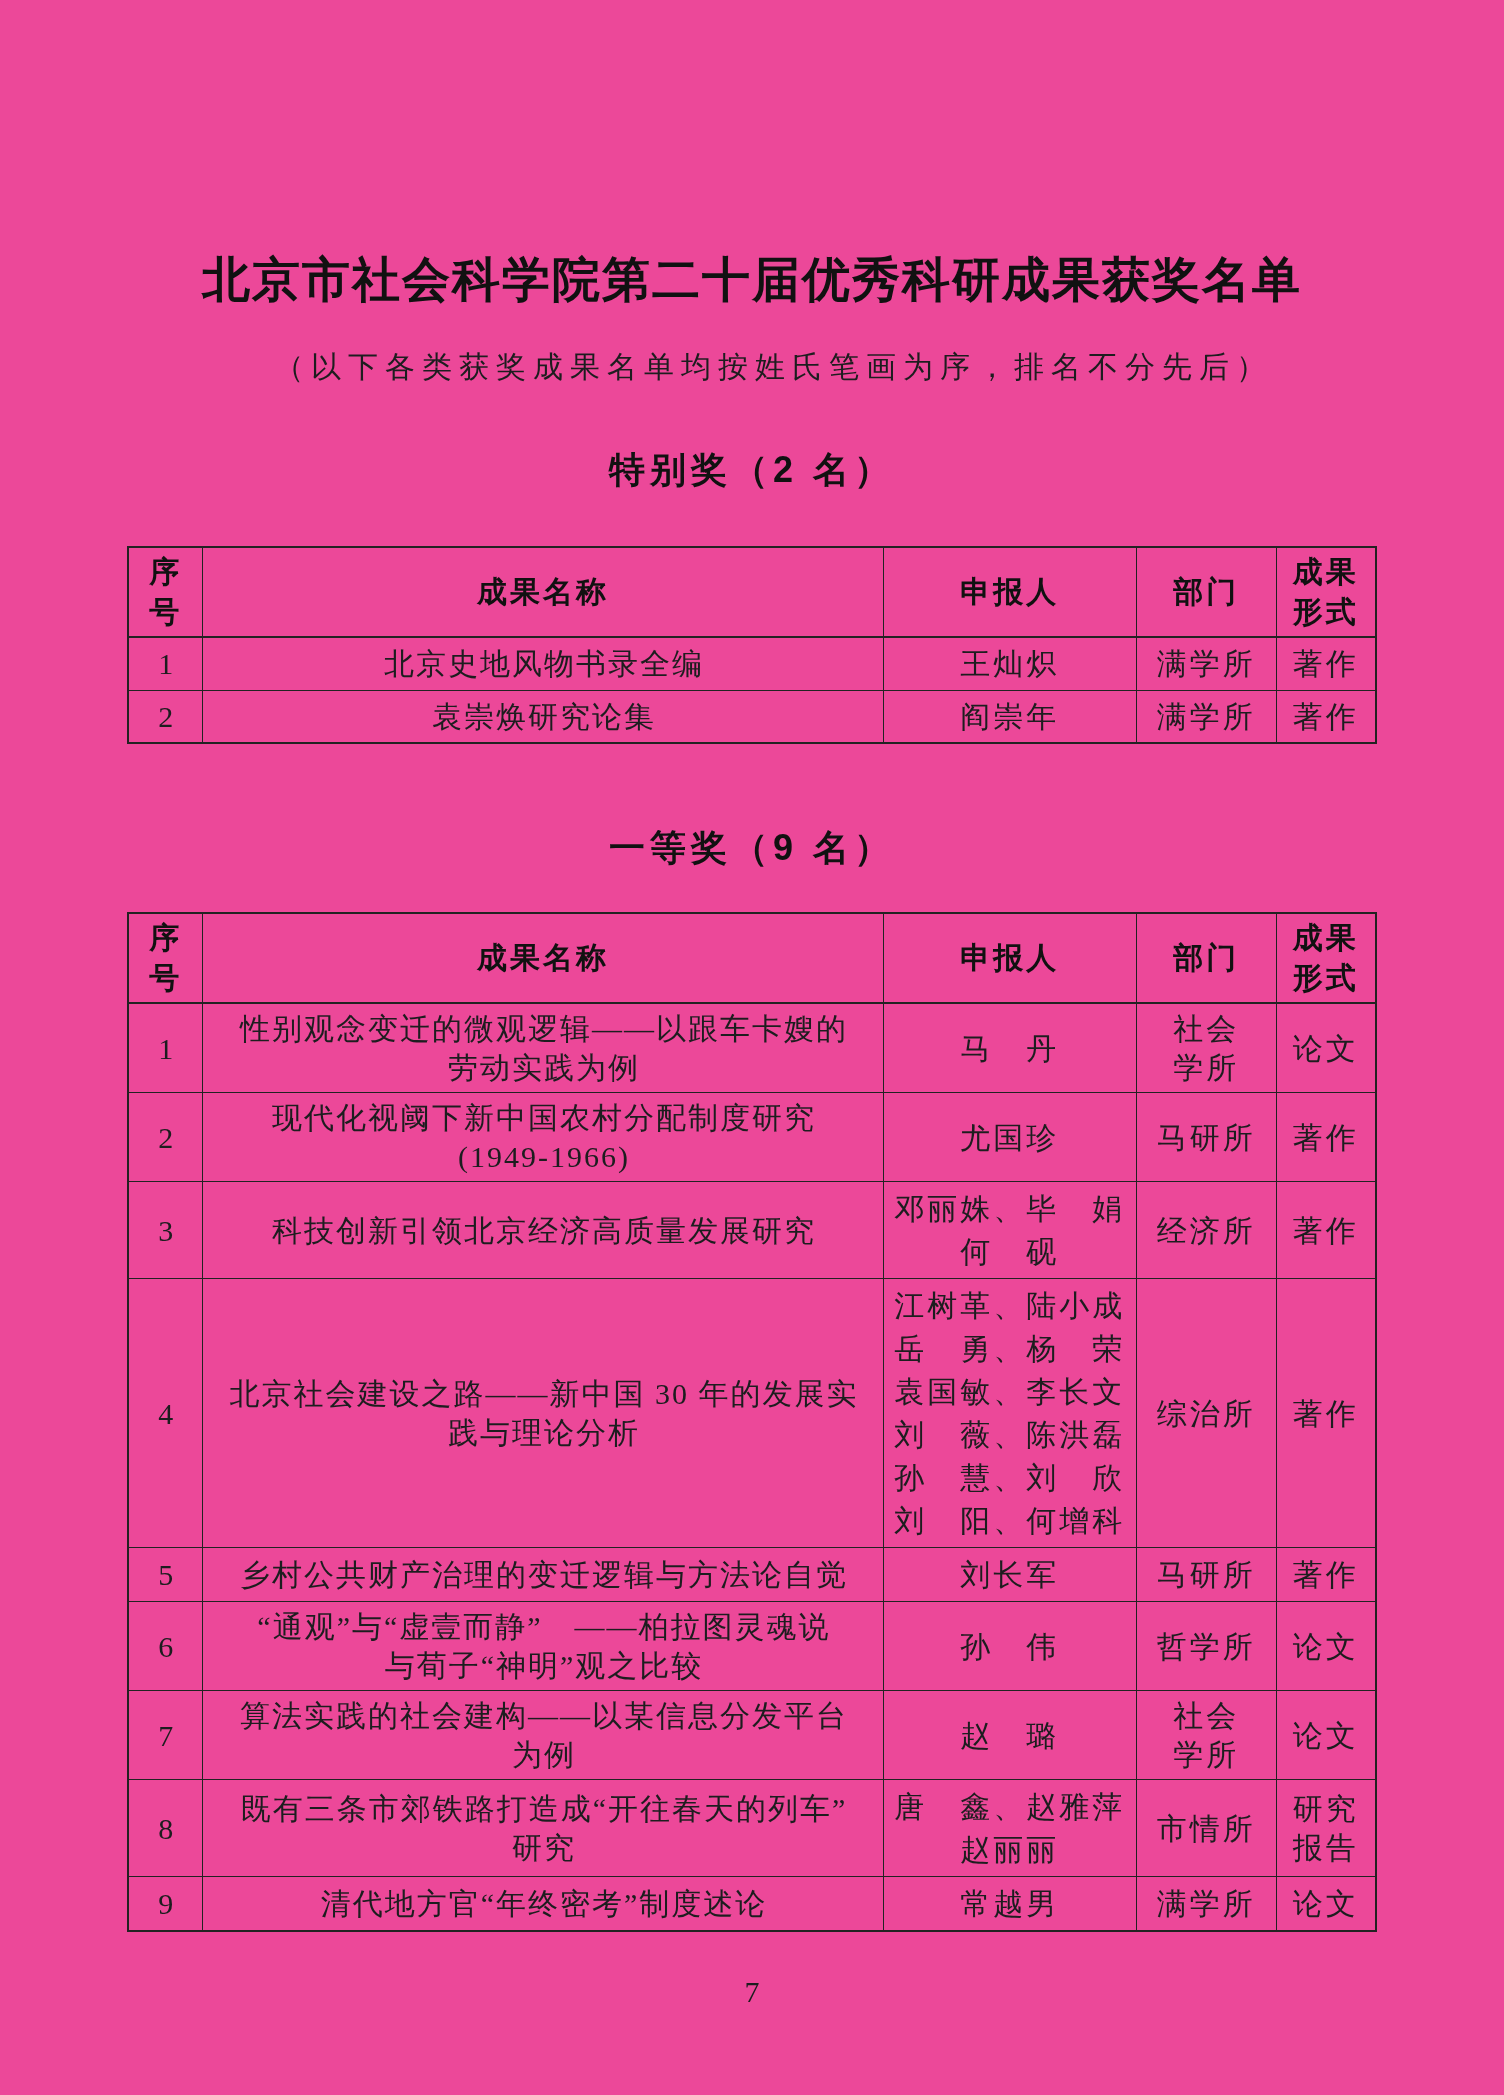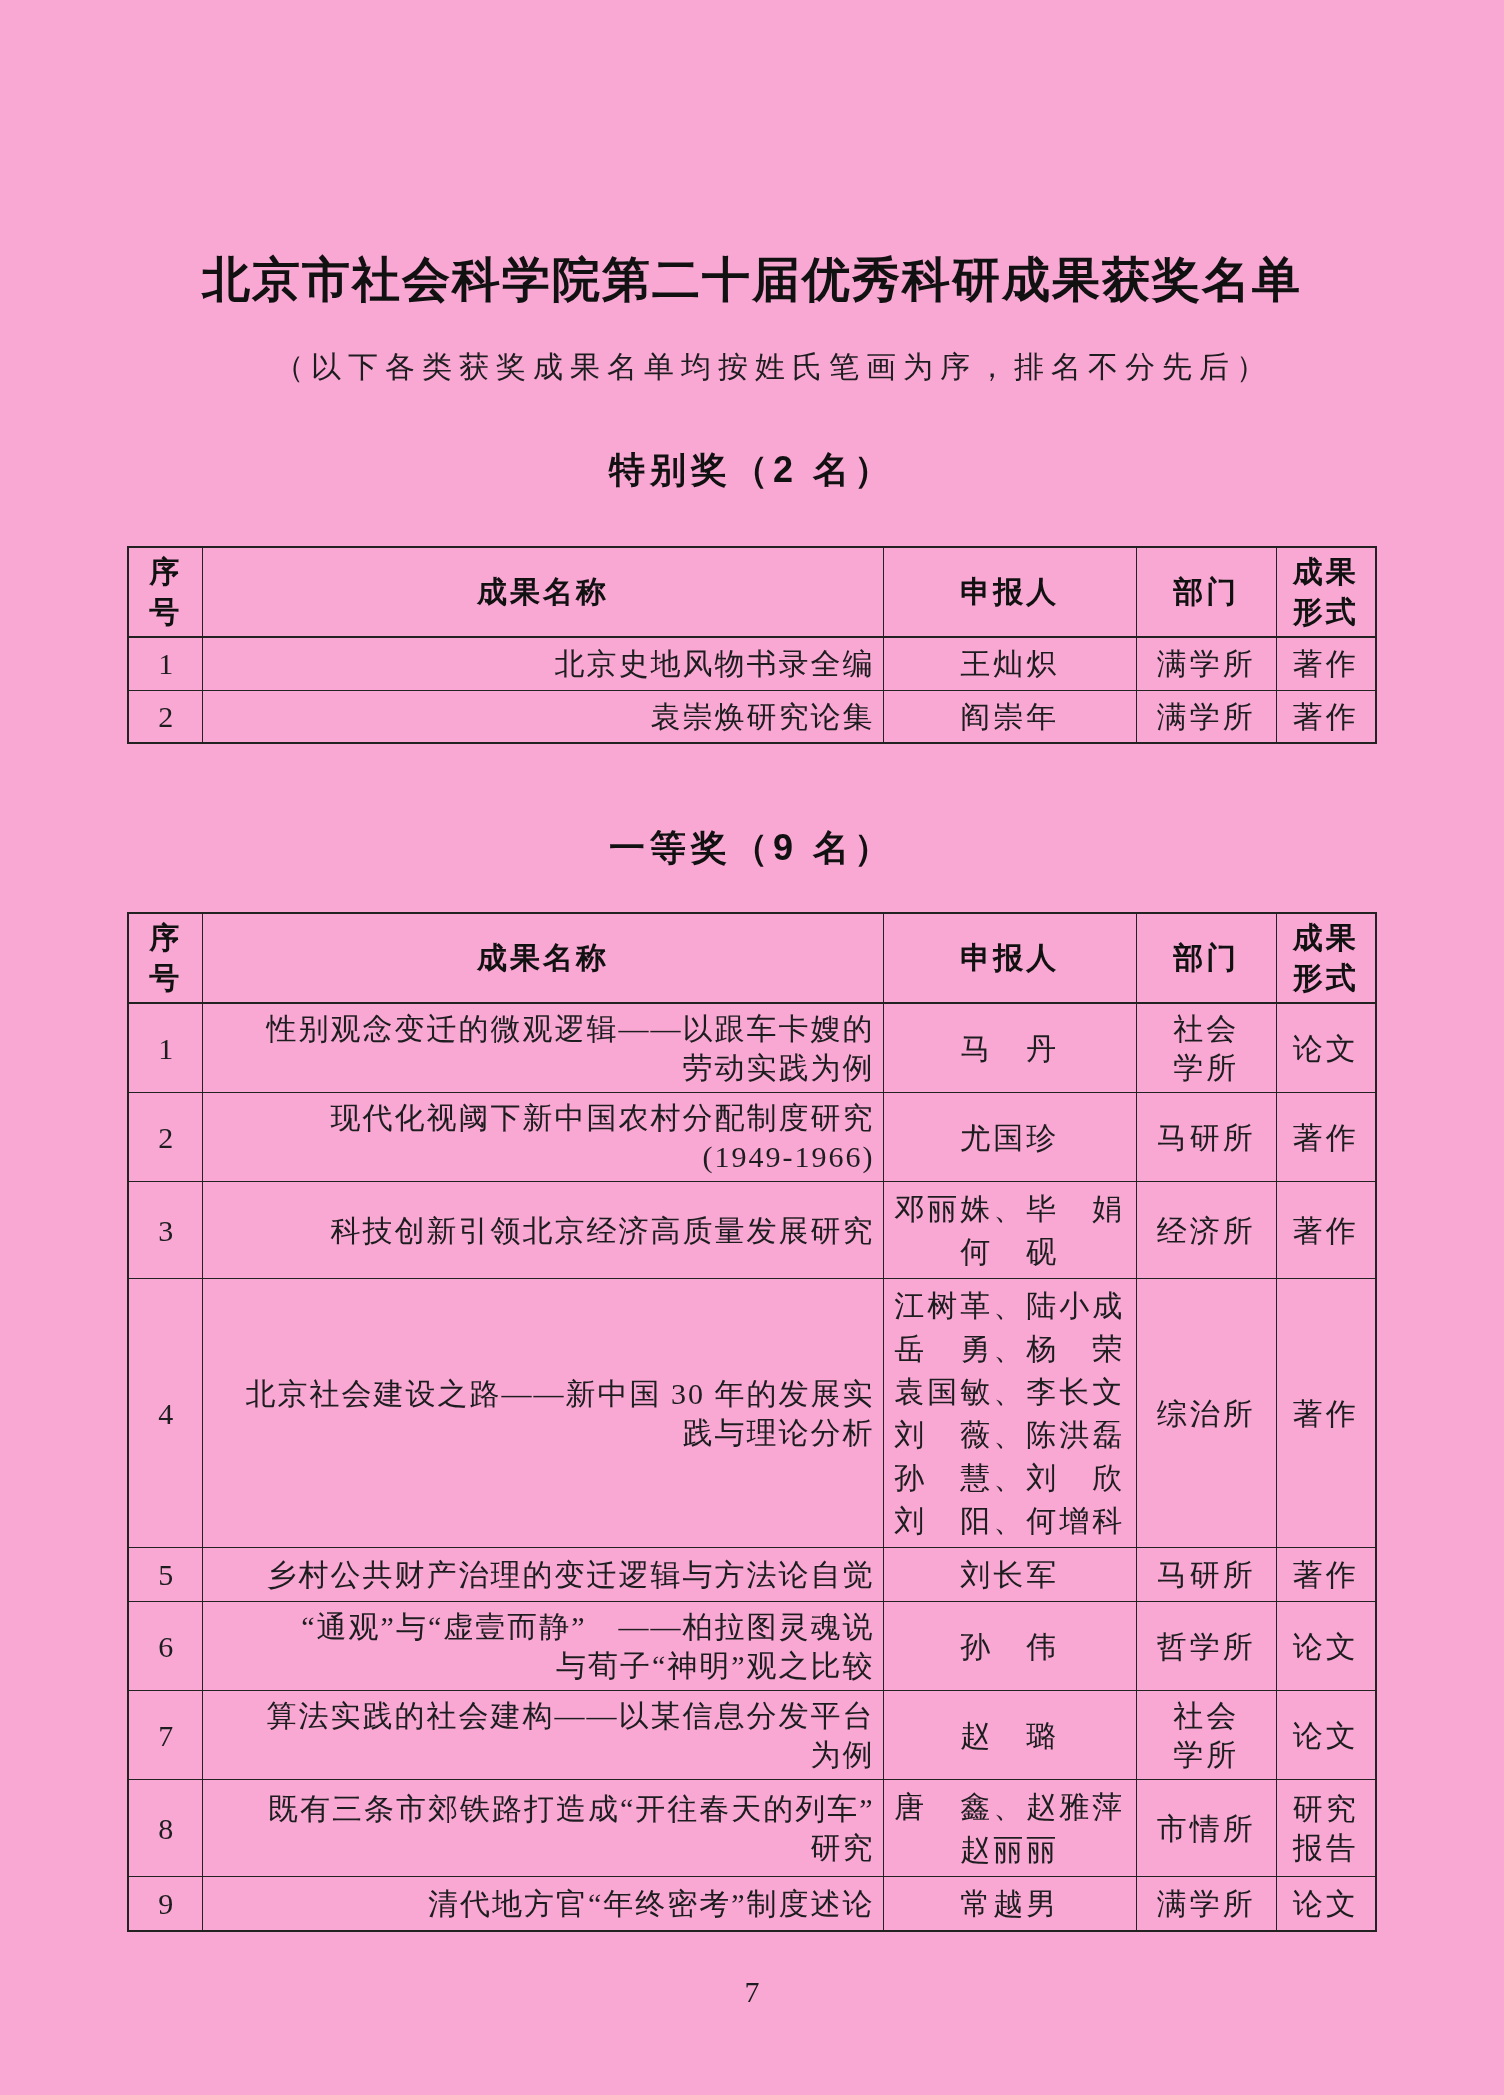--- a/index.html
+++ b/index.html
@@ -1,19 +1,19 @@
 <!DOCTYPE html>
 <html><head>
 <meta charset="utf-8">
 <style>
   html,body{margin:0;padding:0;background:#ffffff;}
   .page{
     position:relative;
     width:1504px;height:2095px;
-    background:#f9a8d4;
+    background:#ec4899;
     color:#1d1d1f;
     font-family:"Liberation Serif","DejaVu Serif",serif;
     overflow:hidden;
   }
   .doc-title{
     margin:248px 0 0;
     text-align:center;
     font-family:"Liberation Sans","DejaVu Sans",sans-serif;
     font-weight:700;
     font-size:48px;
@@ -66,21 +66,21 @@
     color:#111;
   }
   .award-table td{
     font-size:30px;
     line-height:39px;
     text-align:center;
     letter-spacing:3px;
     padding:5px 8px;
   }
   .award-table td.cell-title{
-    text-align:right;
+    text-align:center;
     letter-spacing:2px;
     padding-left:10px;
   }
   .award-table td.cell-index{letter-spacing:0;}
   .t1 thead tr{height:89px;}
   .t1 tbody tr{height:53px;}
   .t2 thead tr{height:89px;}
   .t2 tbody tr{height:49px;}
   .t2 td.cell-applicant{line-height:43px;text-align:center;}
   .page-footer{

